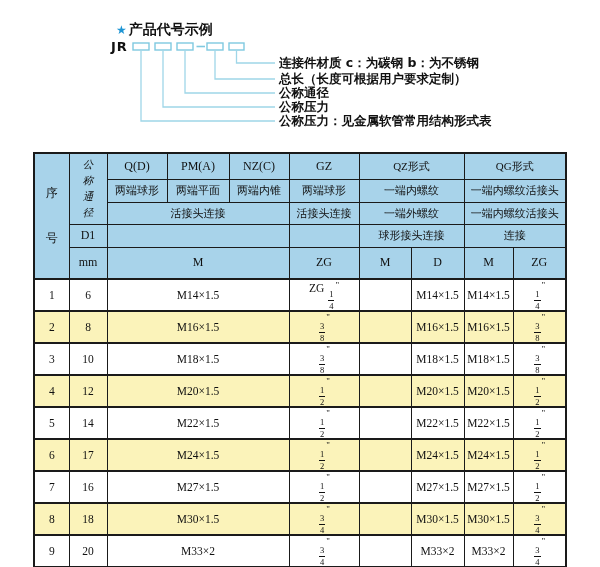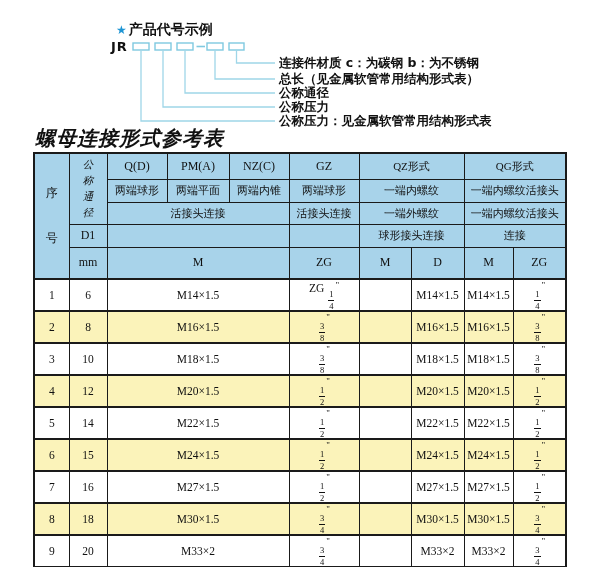--- a/index.html
+++ b/index.html
@@ -62,27 +62,26 @@
         <polyline points="185,50.5 185,93 275,93"></polyline>
         <polyline points="163,50.5 163,107 275,107"></polyline>
         <polyline points="141,50.5 141,121 275,121"></polyline>
       </g>
     </svg>
     <div class="dg-title">
       <span class="star">★</span><span>产品代号示例</span>
     </div>
     <div class="jr">JR</div>
     <div class="dlabel" style="top:56px">连接件材质 c：为碳钢 b：为不锈钢</div>
-    <div class="dlabel" style="top:72px">总长（见金属软管常用结构形式表）</div>
+    <div class="dlabel" style="top:72px">总长（长度可根据用户要求定制）</div>
     <div class="dlabel" style="top:86px">公称通径</div>
     <div class="dlabel" style="top:100px">公称压力</div>
     <div class="dlabel" style="top:114px">公称压力：见金属软管常用结构形式表</div>
   </div>
 
-  <h1 class="tbl-title">螺母连接形式参考表</h1>
 
   <table class="ref">
     <colgroup>
       <col style="width:35px">
         <col style="width:38px">
         <col style="width:60px">
         <col style="width:62px">
       <col style="width:60px">
         <col style="width:70px">
         <col style="width:52px">
@@ -220,21 +219,21 @@
           <td></td>
           <td>M22×1.5</td>
           <td>M22×1.5</td>
           <td><span class="fr">
               <span class="n">1</span>
               <span class="d">2</span>
             </span><span class="q">"</span></td>
         </tr>
         <tr class="alt" style="height: 20.3px;">
           <td>6</td>
-          <td>15</td>
+          <td>17</td>
           <td colspan="3">M24×1.5</td>
           <td><span class="fr">
               <span class="n">1</span>
               <span class="d">2</span>
             </span><span class="q">"</span></td>
           <td></td>
           <td>M24×1.5</td>
           <td>M24×1.5</td>
           <td><span class="fr">
               <span class="n">1</span>

